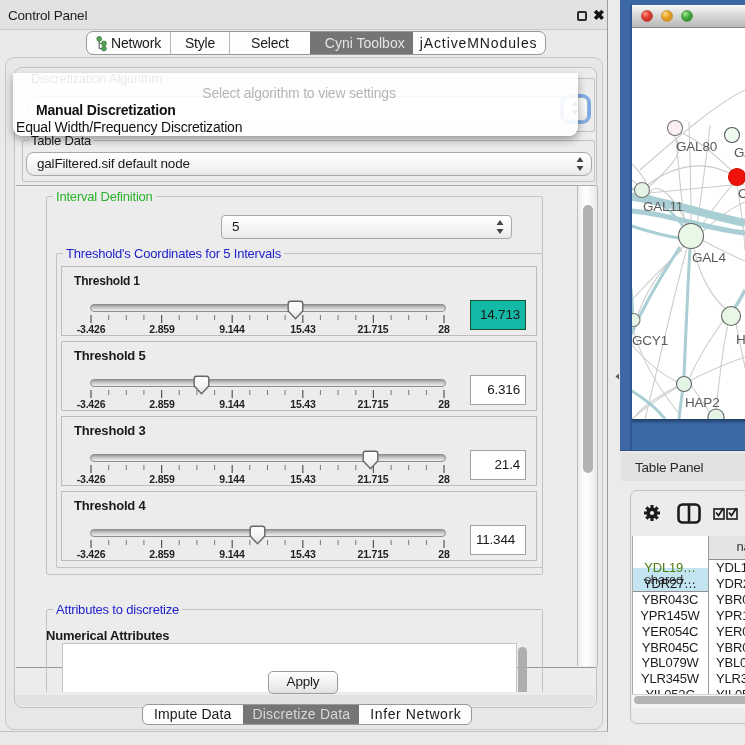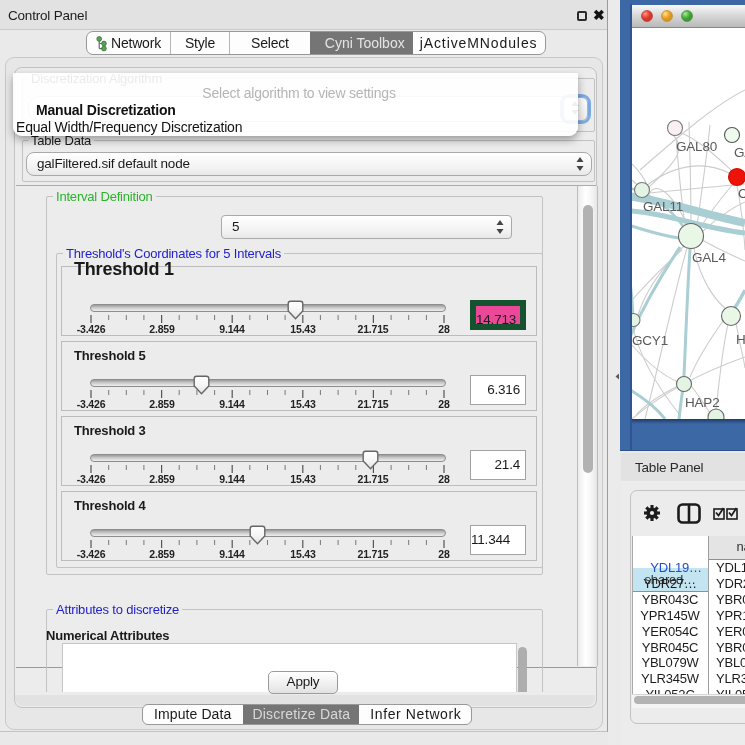--- a/index.html
+++ b/index.html
@@ -75,21 +75,21 @@
         <path d="M5 1 L8.5 6 L1.5 6 Z" fill="#444"></path>
         <path d="M5 15 L8.5 10 L1.5 10 Z" fill="#444"></path>
       </svg>
   </div>
 
   <div class="abs" style="left:56px;top:253px;width:485px;height:313px;border:1px solid #c2c2c2;border-radius:2px;"></div>
   <div class="abs grouptitle" style="left:63px;top:247px;color:#2222cc;">Threshold's Coordinates for 5 Intervals</div>
 
   <div id="sliders">
   <div class="abs" style="left:61px;top:266px;width:474px;height:68px;border:1px solid #bcbcbc;"></div>
-  <div class="abs" style="left:74px;top:259px;font-size:18px;font-weight:bold;">Threshold 1</div>
+  <div class="abs" style="left:74px;top:274px;font-size:12px;font-weight:bold;">Threshold 1</div>
   <div class="abs" style="left:90px;top:304px;width:354px;height:6px;border:1px solid #8d8d8d;border-radius:4px;background:linear-gradient(#9a9a9a,#c9c9c9 45%,#efefef);"></div>
   <svg class="abs" style="left:61px;top:311px;" width="470" height="14">
         <line x1="30.0" y1="4" x2="30.0" y2="12" stroke="#555" stroke-width="1.2"></line>
         <line x1="47.7" y1="4" x2="47.7" y2="9" stroke="#777" stroke-width="1"></line>
         <line x1="65.3" y1="4" x2="65.3" y2="9" stroke="#777" stroke-width="1"></line>
         <line x1="82.9" y1="4" x2="82.9" y2="9" stroke="#777" stroke-width="1"></line>
         <line x1="100.6" y1="4" x2="100.6" y2="12" stroke="#555" stroke-width="1.2"></line>
         <line x1="118.2" y1="4" x2="118.2" y2="9" stroke="#777" stroke-width="1"></line>
         <line x1="135.9" y1="4" x2="135.9" y2="9" stroke="#777" stroke-width="1"></line>
         <line x1="153.6" y1="4" x2="153.6" y2="9" stroke="#777" stroke-width="1"></line>
@@ -116,21 +116,21 @@
   <svg class="abs" style="left:287.3px;top:300px;" width="17" height="21">
 <defs>
           <linearGradient id="thg0" x1="0" y1="0" x2="0" y2="1">
             <stop offset="0%" stop-color="#ffffff"></stop>
             <stop offset="55%" stop-color="#f4f4f4"></stop>
             <stop offset="100%" stop-color="#e2e2e2"></stop>
           </linearGradient>
         </defs>
 <path d="M 3.5 1.2 L 13.5 1.2 Q 15.8 1.2 15.8 3.5 L 15.8 11 L 8.5 18.8 L 1.2 11 L 1.2 3.5 Q 1.2 1.2 3.5 1.2 Z" fill="url(#thg0)" stroke="#666" stroke-width="1.4"></path>
 </svg>
-  <div class="abs" style="left:470px;top:300px;width:56px;height:30px;background:#ec4899;border:6px solid #14532d;box-sizing:border-box;font-size:13.5px;text-align:right;line-height:28px;padding-right:5px;">14.713</div>
+  <div class="abs" style="left:470px;top:300px;width:56px;height:30px;background:#14b8a6;border:1px solid #14532d;box-sizing:border-box;font-size:13.5px;text-align:right;line-height:28px;padding-right:5px;">14.713</div>
   <div class="abs" style="left:61px;top:341px;width:474px;height:68px;border:1px solid #bcbcbc;"></div>
   <div class="abs" style="left:74px;top:348px;font-size:13px;font-weight:bold;">Threshold 5</div>
   <div class="abs" style="left:90px;top:379px;width:354px;height:6px;border:1px solid #8d8d8d;border-radius:4px;background:linear-gradient(#9a9a9a,#c9c9c9 45%,#efefef);"></div>
   <svg class="abs" style="left:61px;top:386px;" width="470" height="14">
         <line x1="30.0" y1="4" x2="30.0" y2="12" stroke="#555" stroke-width="1.2"></line>
         <line x1="47.7" y1="4" x2="47.7" y2="9" stroke="#777" stroke-width="1"></line>
         <line x1="65.3" y1="4" x2="65.3" y2="9" stroke="#777" stroke-width="1"></line>
         <line x1="82.9" y1="4" x2="82.9" y2="9" stroke="#777" stroke-width="1"></line>
         <line x1="100.6" y1="4" x2="100.6" y2="12" stroke="#555" stroke-width="1.2"></line>
         <line x1="118.2" y1="4" x2="118.2" y2="9" stroke="#777" stroke-width="1"></line>
@@ -245,21 +245,21 @@
   <svg class="abs" style="left:249.4px;top:525px;" width="17" height="21">
 <defs>
           <linearGradient id="thg3" x1="0" y1="0" x2="0" y2="1">
             <stop offset="0%" stop-color="#ffffff"></stop>
             <stop offset="55%" stop-color="#f4f4f4"></stop>
             <stop offset="100%" stop-color="#e2e2e2"></stop>
           </linearGradient>
         </defs>
 <path d="M 3.5 1.2 L 13.5 1.2 Q 15.8 1.2 15.8 3.5 L 15.8 11 L 8.5 18.8 L 1.2 11 L 1.2 3.5 Q 1.2 1.2 3.5 1.2 Z" fill="url(#thg3)" stroke="#666" stroke-width="1.4"></path>
 </svg>
-  <div class="abs" style="left:470px;top:525px;width:56px;height:30px;background:#fff;border:1px solid #a2a2a2;box-sizing:border-box;font-size:13.5px;text-align:left;line-height:28px;padding-right:5px;">11.344</div>
+  <div class="abs" style="left:470px;top:525px;width:56px;height:30px;background:#fff;border:1px solid #a2a2a2;box-sizing:border-box;font-size:13.5px;text-align:center;line-height:28px;padding-right:5px;">11.344</div>
   </div>
 
   <div class="abs" style="left:0;top:601px;width:612px;height:91px;overflow:hidden;">
     <div class="abs" style="left:46px;top:8px;width:495px;height:150px;border:1px solid #c2c2c2;border-radius:2px;"></div>
     <div class="abs grouptitle" style="left:53px;top:2px;color:#2222cc;">Attributes to discretize</div>
     <div class="abs" style="left:46px;top:27px;font-size:13px;font-weight:bold;">Numerical Attributes</div>
     <div class="abs" style="left:62px;top:42px;width:453px;height:60px;background:#fff;border:1px solid #c6c6c6;"></div>
     <div class="abs" style="left:518px;top:46px;width:9px;height:60px;background:#aeaeae;border-radius:5px;"></div>
   </div>
 
@@ -408,21 +408,21 @@
 <rect x="1" y="2" width="10" height="10" fill="none" stroke="#1c1c1c" stroke-width="1.6"></rect>
 <path d="M 3 5.5 L 5.5 8.5 L 10.5 1" fill="none" stroke="#1c1c1c" stroke-width="1.7"></path>
       </svg>
   <div class="abs" style="left:632px;top:536px;width:113px;height:171px;background:#fff;border-left:1px solid #a9a9a9;border-bottom:1px solid #8f8f8f;overflow:hidden;"></div>
   <div class="abs" style="left:633px;top:568px;width:74.5px;height:23px;background:#c3e4f1;border-bottom:1px solid #8f8f8f;font-size:13px;color:#333;text-align:center;line-height:23px;">shared…</div>
   <div class="abs" style="left:708.5px;top:536px;width:37px;height:23px;background:#e4e4e4;border-bottom:1px solid #8f8f8f;overflow:hidden;">
         <span style="position:absolute;left:28px;top:3px;font-size:13px;color:#333;">name</span>
       </div>
   <div class="abs" style="left:707.5px;top:536px;width:1px;height:171px;background:#9e9e9e;"></div>
   <div class="abs" style="left:632px;top:559px;width:113px;height:135px;overflow:hidden;">
-        <div class="abs" style="left:1px;top:1.0px;width:86px;text-align:center;font-size:13px;color:#1d4ed8;">YDL19…</div>
+        <div class="abs" style="left:1px;top:1.0px;width:74px;text-align:center;font-size:13px;color:#4d7c0f;">YDL19…</div>
         <div class="abs" style="left:84px;top:1.0px;font-size:13px;color:#1c1c1c;">YDL194W</div>
         <div class="abs" style="left:1px;top:16.9px;width:74px;text-align:center;font-size:13px;color:#1c1c1c;">YDR27…</div>
         <div class="abs" style="left:84px;top:16.9px;font-size:13px;color:#1c1c1c;">YDR277C</div>
         <div class="abs" style="left:1px;top:32.8px;width:74px;text-align:center;font-size:13px;color:#1c1c1c;">YBR043C</div>
         <div class="abs" style="left:84px;top:32.8px;font-size:13px;color:#1c1c1c;">YBR043C</div>
         <div class="abs" style="left:1px;top:48.7px;width:74px;text-align:center;font-size:13px;color:#1c1c1c;">YPR145W</div>
         <div class="abs" style="left:84px;top:48.7px;font-size:13px;color:#1c1c1c;">YPR145W</div>
         <div class="abs" style="left:1px;top:64.6px;width:74px;text-align:center;font-size:13px;color:#1c1c1c;">YER054C</div>
         <div class="abs" style="left:84px;top:64.6px;font-size:13px;color:#1c1c1c;">YER054C</div>
         <div class="abs" style="left:1px;top:80.5px;width:74px;text-align:center;font-size:13px;color:#1c1c1c;">YBR045C</div>

